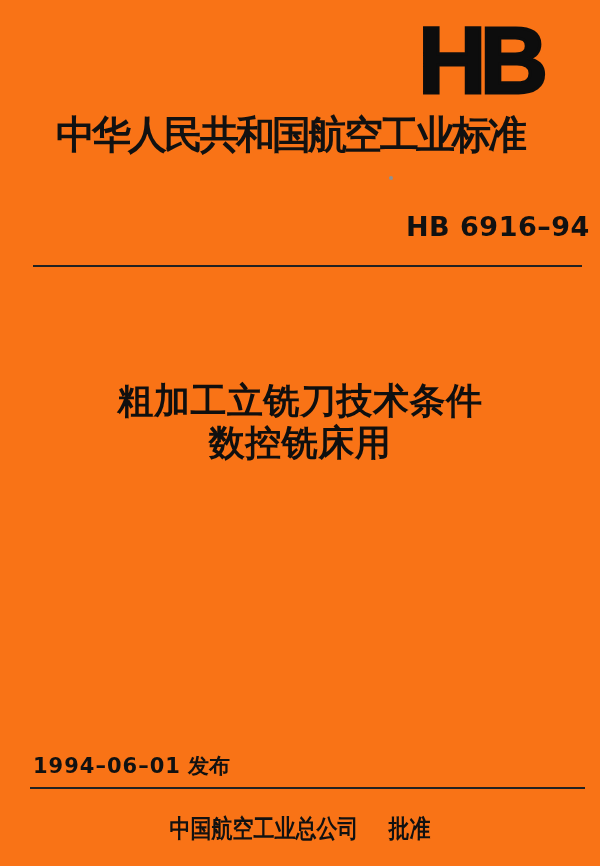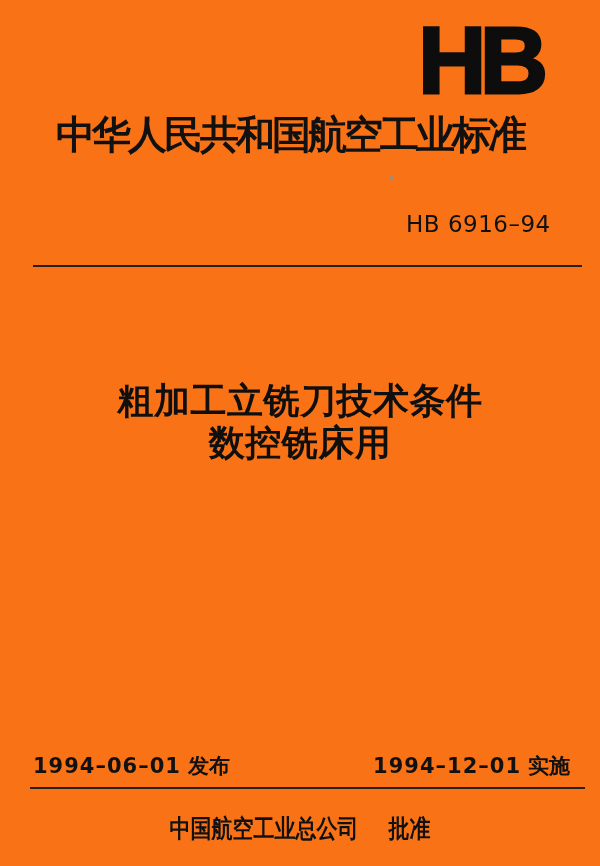--- a/index.html
+++ b/index.html
@@ -55,22 +55,22 @@
     height: 4px;
     border-radius: 50%;
     background: #909090;
   }
 
   
   .std-num {
     position: absolute;
     top: 211px;
     left: 406px;
-    font-size: 23px;
-    font-weight: 400;
+    font-size: 27px;
+    font-weight: 700;
     letter-spacing: 0.5px;
     white-space: nowrap;
     color: #111;
   }
 
   .rule {
     position: absolute;
     height: 2px;
     background: #222;
   }
@@ -156,23 +156,20 @@
 
   <div class="title-block">
     <div class="title-line">粗加工立铣刀技术条件</div>
     <div class="title-line">数控铣床用</div>
   </div>
 
   <div class="dates-row">
     <div class="date-left">
       <span class="date-value">1994–06–01</span><span class="date-label">发布</span>
     </div>
-    <div class="date-right">
-      <span class="date-value">1994–12–01</span><span class="date-label">实施</span>
-    </div>
   </div>
 
   <div class="rule rule-bottom"></div>
 
   <div class="approver-row">
     <span>中国航空工业总公司</span>
     <span>批准</span>
   </div>
 
 </div>

